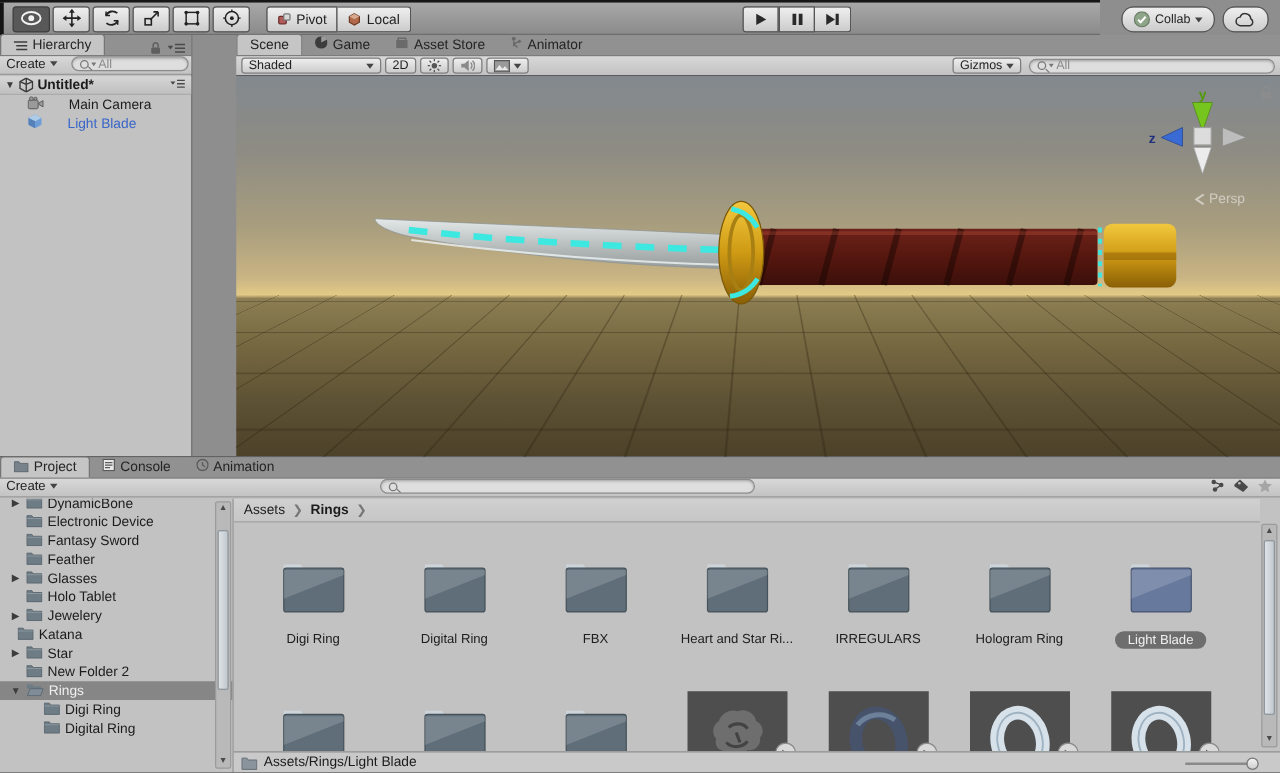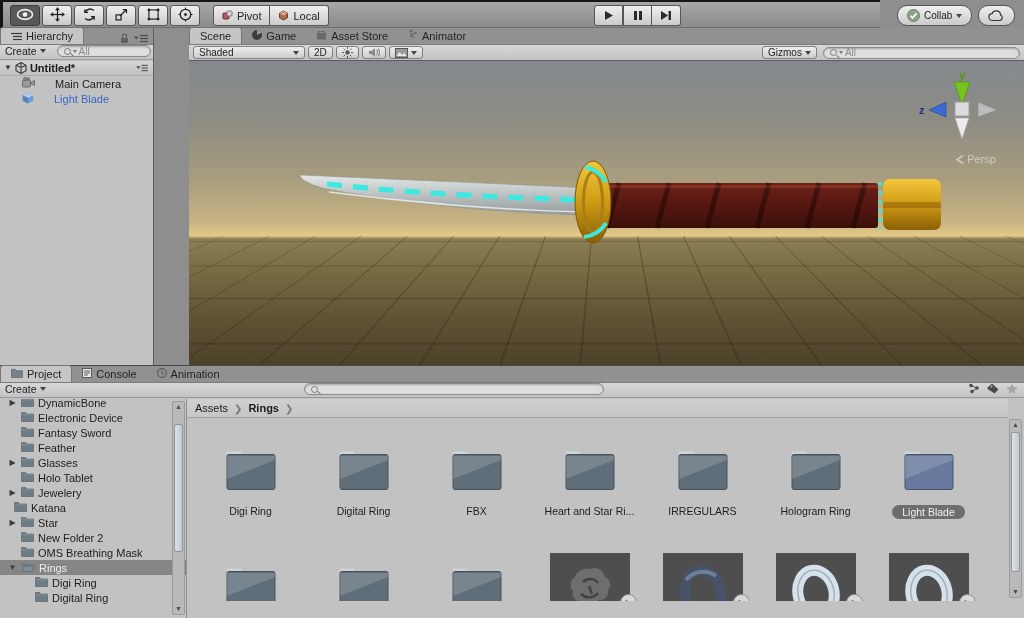--- a/index.html
+++ b/index.html
@@ -568,28 +568,20 @@
       <span>Star</span>
         </div>
         <div class="trow" style="padding-left:8px">
       <span class="gut"></span>
       <span><svg width="13" height="11" viewBox="0 0 13 11">
               <path d="M.5 1.5h4l1 1.5h7v7.5H.5z" fill="#6e7c86" stroke="#4f5a62" stroke-width=".6"></path>
               <path d="M.5 3.8h12" stroke="#8f9aa2" stroke-width=".7"></path>
             </svg></span>
       <span>New Folder 2</span>
         </div>
-        <div class="trow" style="padding-left:8px">
-      <span class="gut"></span>
-      <span><svg width="13" height="11" viewBox="0 0 13 11">
-              <path d="M.5 1.5h4l1 1.5h7v7.5H.5z" fill="#6e7c86" stroke="#4f5a62" stroke-width=".6"></path>
-              <path d="M.5 3.8h12" stroke="#8f9aa2" stroke-width=".7"></path>
-            </svg></span>
-      <span>OMS Breathing Mask</span>
-        </div>
         <div class="trow sel" style="padding-left:8px">
       <span class="gut">▼</span>
       <span><svg width="14" height="11" viewBox="0 0 14 11">
               <path d="M.5 1.5h4.5l1 1.5h6v2H.5z" fill="#6e7c86"></path>
               <path d="M1 10.5h10.5l2-5.5H3z" fill="#7e8d98" stroke="#53606a" stroke-width=".6"></path>
             </svg></span>
       <span>Rings</span>
         </div>
         <div class="trow" style="padding-left:22px">
       <span class="gut"></span>
@@ -778,14 +770,23 @@
           </div>
         </div>
     </div>
 
     <div class="vscroll" style="right:2px;top:53px;bottom:20px;">
       <div class="sarrow" style="top:0">▲</div>
       <div class="vthumb" style="top:12px;height:140px"></div>
       <div class="sarrow" style="bottom:0">▼</div>
     </div>
 
+    <div class="statusbar">
+      <svg width="13" height="11" viewBox="0 0 13 11">
+          <path d="M.5 1.5h4l1 1.5h7v7.5H.5z" fill="#8a949c" stroke="#5c666e" stroke-width=".7"></path>
+        </svg>
+      <span>Assets/Rings/Light Blade</span>
+      <div class="zoom-slider">
+        <div class="zoom-knob"></div>
+      </div>
+    </div>
   </div>
 </div>
 
 </body></html>

